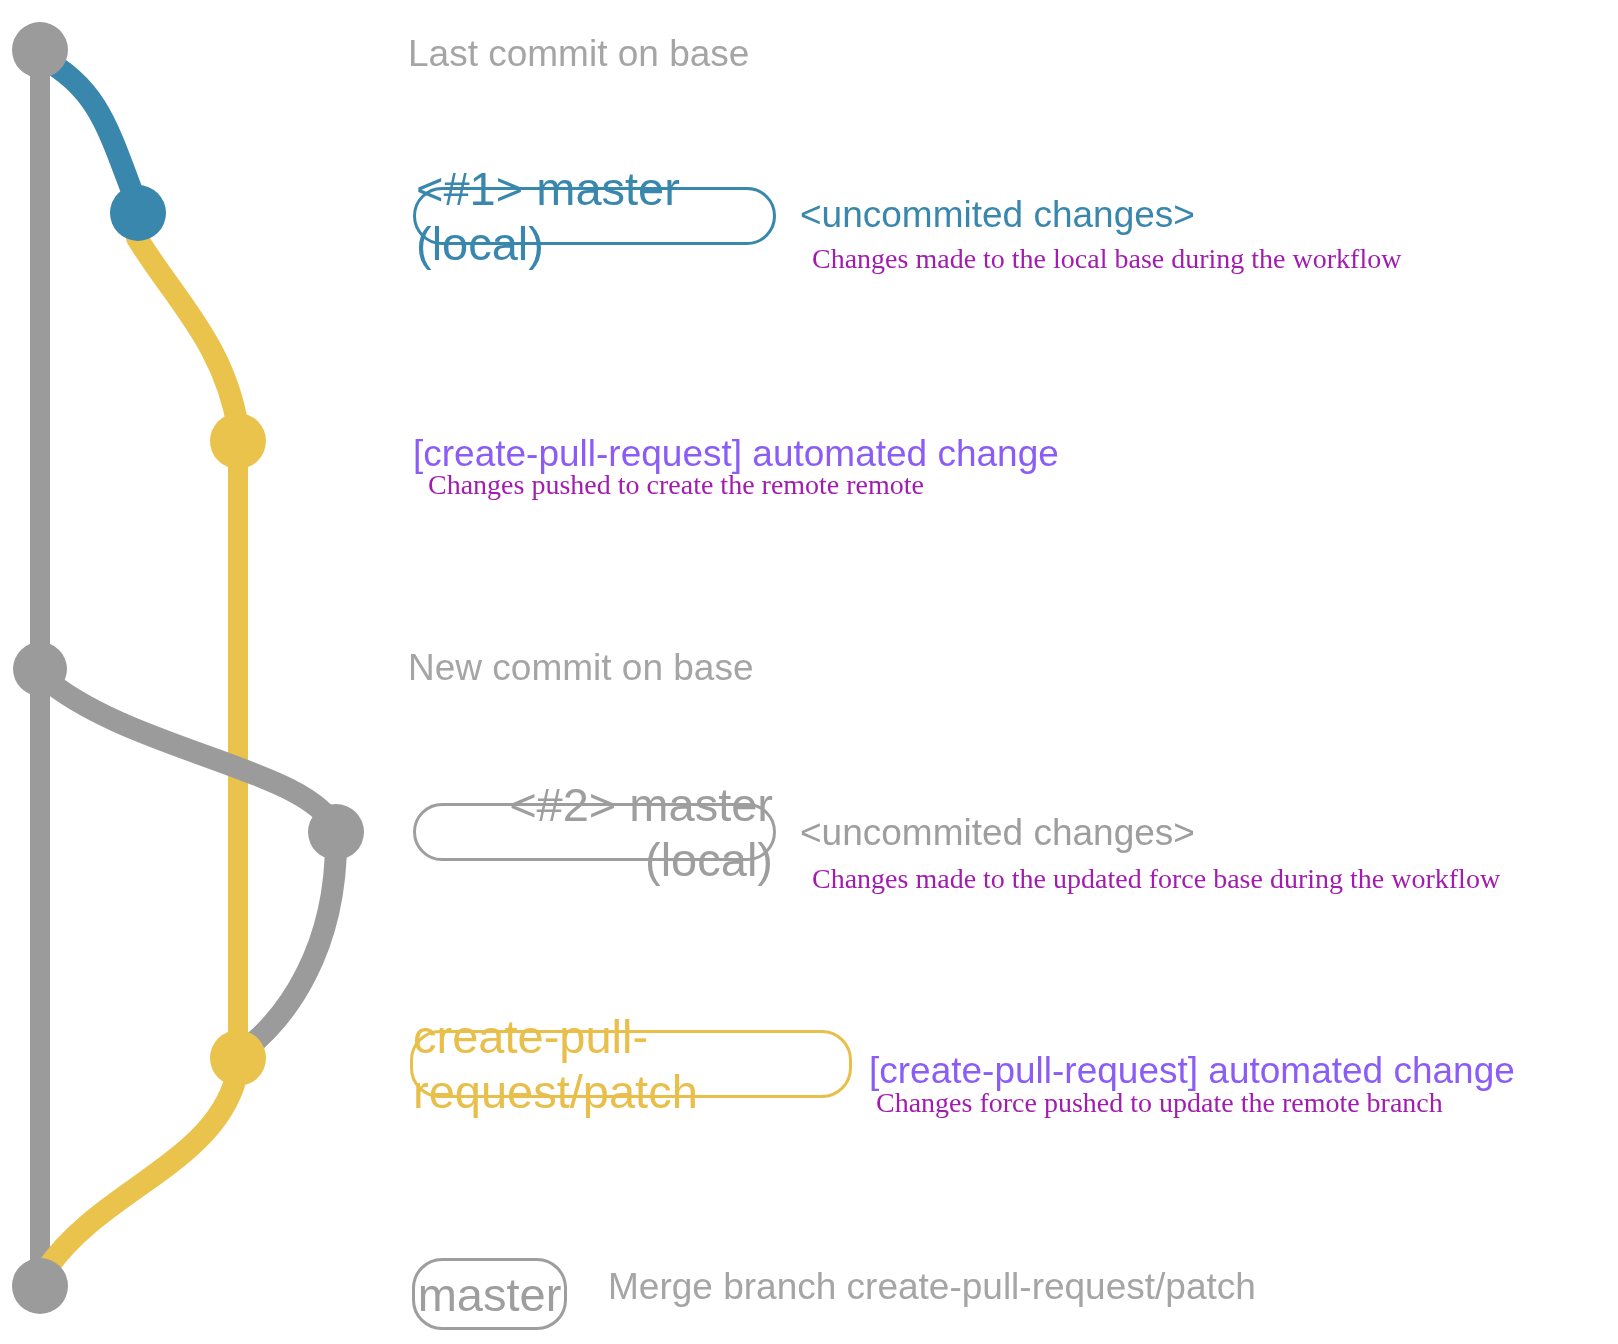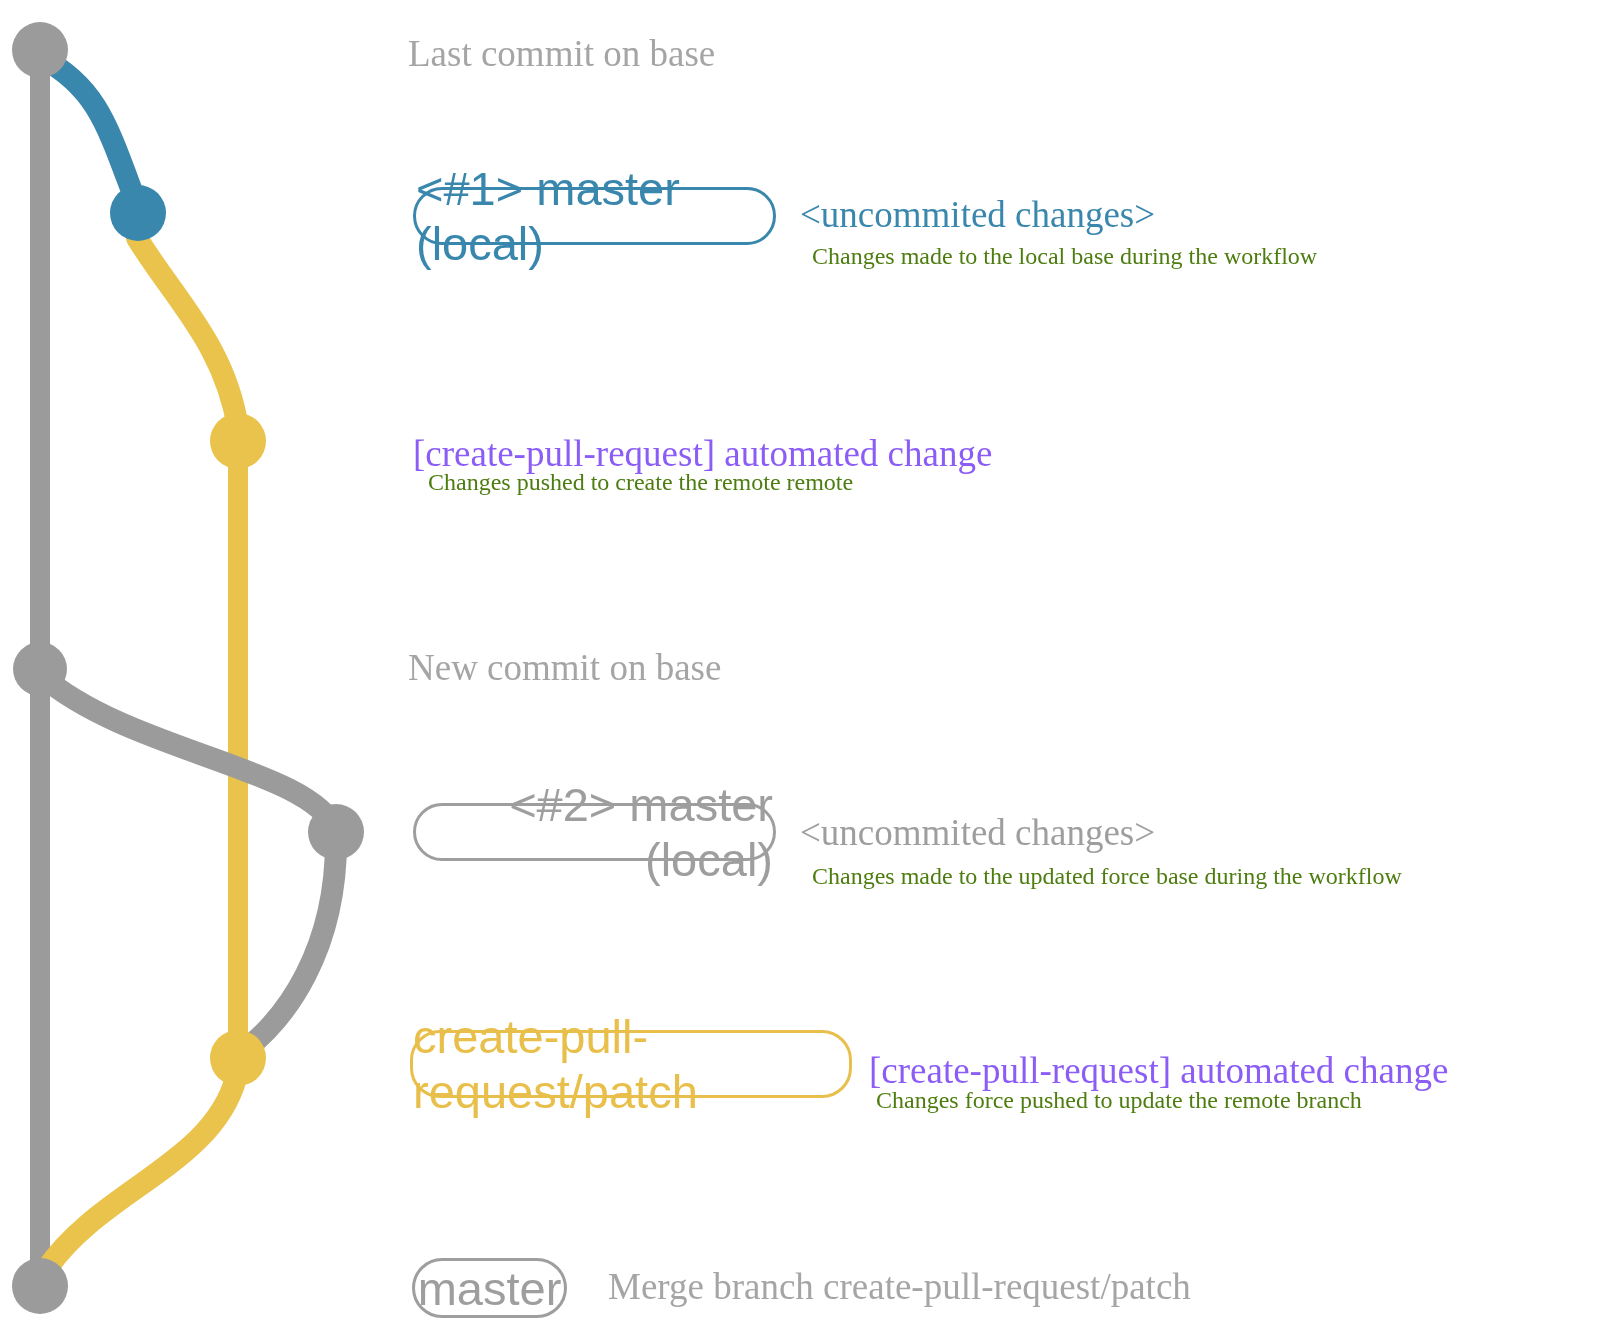--- a/index.html
+++ b/index.html
@@ -3,26 +3,26 @@
 <meta charset="utf-8">
 <style>
   html,body{margin:0;padding:0;background:#ffffff;}
   body{
     position:relative;
     width:1618px;height:1344px;
     overflow:hidden;
     font-family:"Liberation Sans", sans-serif;
   }
   #graph-svg{position:absolute;left:0;top:0;}
-  .abs{position:absolute;line-height:1.08;white-space:nowrap;font-family:Liberation Serif, serif;}
+  .abs{position:absolute;line-height:1.08;white-space:nowrap;}
   .sans-label{font-size:37px;color:#a5a5a5;}
   .blue-text{font-size:37px;color:#3a87ad;}
   .yellow-text{font-size:37px;color:#8b5cf6;margin-top:9px;}
   .gray-text{font-size:37px;color:#9e9e9e;}
-  .serif-desc{font-family:"Liberation Serif", serif;font-size:24px;color:#4d7c0f;}
+  .serif-desc{font-family:"Liberation Serif", serif;font-size:28px;color:#a21caf;}
   .pill{
     position:absolute;
     display:flex;align-items:center;justify-content:center;
     border-radius:30px;background:#ffffff;
     font-size:47px;
     box-sizing:border-box;
   }
   .pill-blue{border:3px solid #3a87ad;color:#3a87ad;}
   .pill-gray{border:3px solid #9e9e9e;color:#9e9e9e;}
   .pill-yellow{border:3px solid #e9bf4b;color:#e9bf4b;}
@@ -73,16 +73,16 @@
 </div>
 <div class="abs gray-text" style="left:800px;top:813px;">&lt;uncommited changes&gt;</div>
 <div class="abs serif-desc" style="left:812px;top:864px;">Changes made to the updated force base during the workflow</div>
 
 <div class="pill pill-yellow" style="left:410px;top:1030px;width:442px;height:68px;">
   <span>create-pull-request/patch</span>
 </div>
 <div class="abs yellow-text" style="left:869px;top:1042px;">[create-pull-request] automated change</div>
 <div class="abs serif-desc" style="left:876px;top:1088px;">Changes force pushed to update the remote branch</div>
 
-<div class="pill pill-gray" style="left:412px;top:1258px;width:155px;height:60px;">
+<div class="pill pill-gray" style="left:412px;top:1258px;width:155px;height:72px;">
   <span>master</span>
 </div>
 <div class="abs sans-label" style="left:608px;top:1267px;">Merge branch create-pull-request/patch</div>
 
 </body></html>

